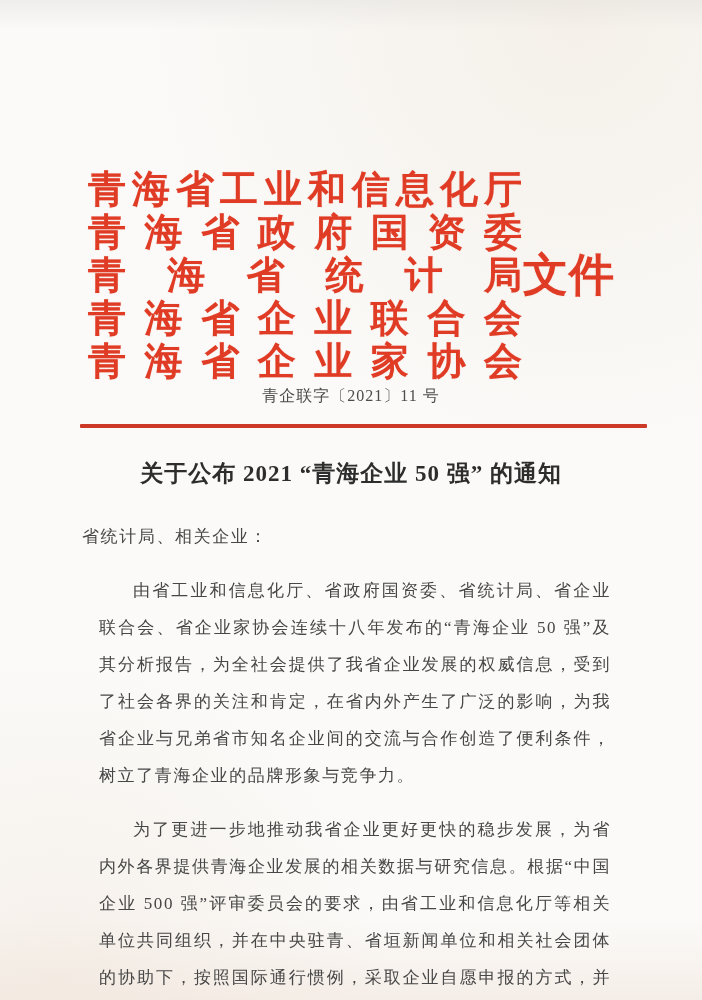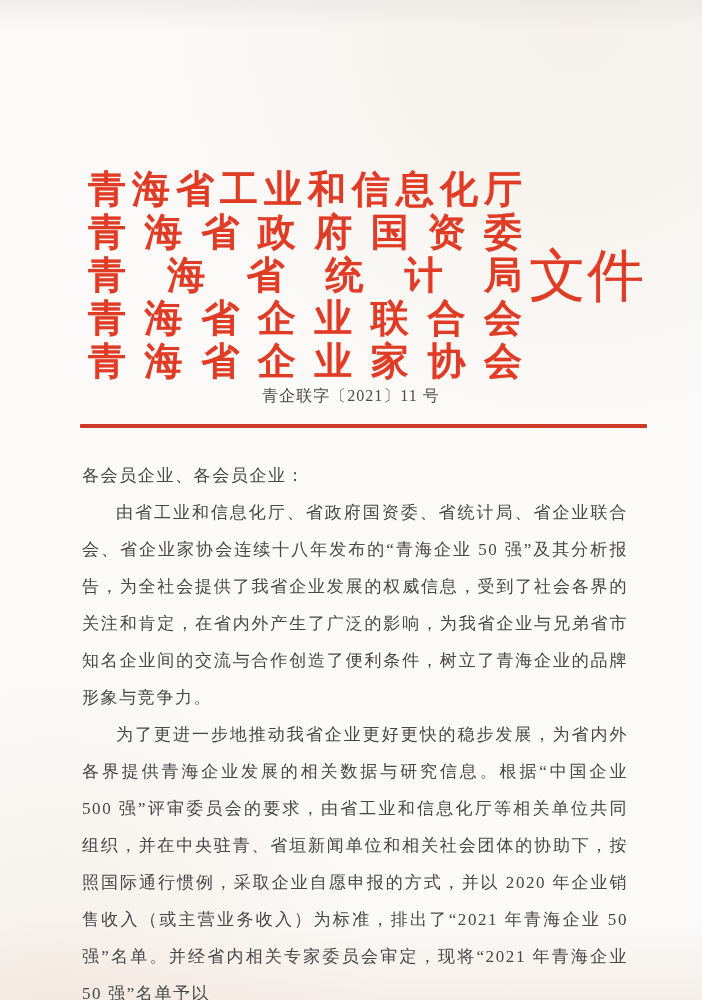--- a/index.html
+++ b/index.html
@@ -26,24 +26,24 @@
   .issuer-line{
     display:flex;justify-content:space-between;
     height:43px;line-height:43px;
     font-size:38px;font-weight:bold;
     color:var(--accent,#e03b25);
     text-shadow:0 0 1px rgba(224,59,37,.35);
     white-space:nowrap;
   }
   .issuer-line span{display:block;}
   .doc-type{
-    font-size:57px;font-weight:normal;line-height:1;
+    font-size:45px;font-weight:bold;line-height:1;
     color:var(--accent,#e03b25);
     text-shadow:0 0 1px rgba(224,59,37,.4);
-    margin-left:7px;letter-spacing:1px;
+    margin-left:1px;letter-spacing:1px;
   }
   
   .doc-number{
     margin-top:3px;text-align:center;
     font-size:16px;letter-spacing:1px;color:#4c4c4c;
   }
   .red-rule{
     margin-top:17px;margin-left:80px;
     width:567px;height:4px;border-radius:1px;
     background:var(--rule,#cc3a27);
@@ -58,21 +58,21 @@
   
   .body{
     padding:29px 74px 0 82px;
     font-size:17px;color:#474747;
     letter-spacing:1.6px;
   }
   .salutation{
     margin:0;line-height:37px;
   }
   .para{
-    margin:0;
+    margin:17px;
     text-indent:2em;
     text-align:justify;
     line-height:37px;
   }
   .para + .para{margin-top:0;}
 </style>
 </head>
 <body>
 
 <div class="page">
@@ -130,20 +130,21 @@
           <span>会</span>
         </div>
     </div>
     <div class="doc-type">文件</div>
   </header>
 
   <div class="doc-number">青企联字〔2021〕11 号</div>
 
   <div class="red-rule"></div>
 
+  <h1 class="title">关于公布 2021 “青海企业 50 强” 的通知</h1>
 
   <main class="body">
-    <p class="salutation">各会员企业、各会员企业：</p>
+    <p class="salutation">省统计局、相关企业：</p>
     <p class="para">由省工业和信息化厅、省政府国资委、省统计局、省企业联合会、省企业家协会连续十八年发布的“青海企业 50 强”及其分析报告，为全社会提供了我省企业发展的权威信息，受到了社会各界的关注和肯定，在省内外产生了广泛的影响，为我省企业与兄弟省市知名企业间的交流与合作创造了便利条件，树立了青海企业的品牌形象与竞争力。</p>
     <p class="para">为了更进一步地推动我省企业更好更快的稳步发展，为省内外各界提供青海企业发展的相关数据与研究信息。根据“中国企业 500 强”评审委员会的要求，由省工业和信息化厅等相关单位共同组织，并在中央驻青、省垣新闻单位和相关社会团体的协助下，按照国际通行惯例，采取企业自愿申报的方式，并以 2020 年企业销售收入（或主营业务收入）为标准，排出了“2021 年青海企业 50 强”名单。并经省内相关专家委员会审定，现将“2021 年青海企业 50 强”名单予以</p>
   </main>
 
 </div>
 
 </body></html>

